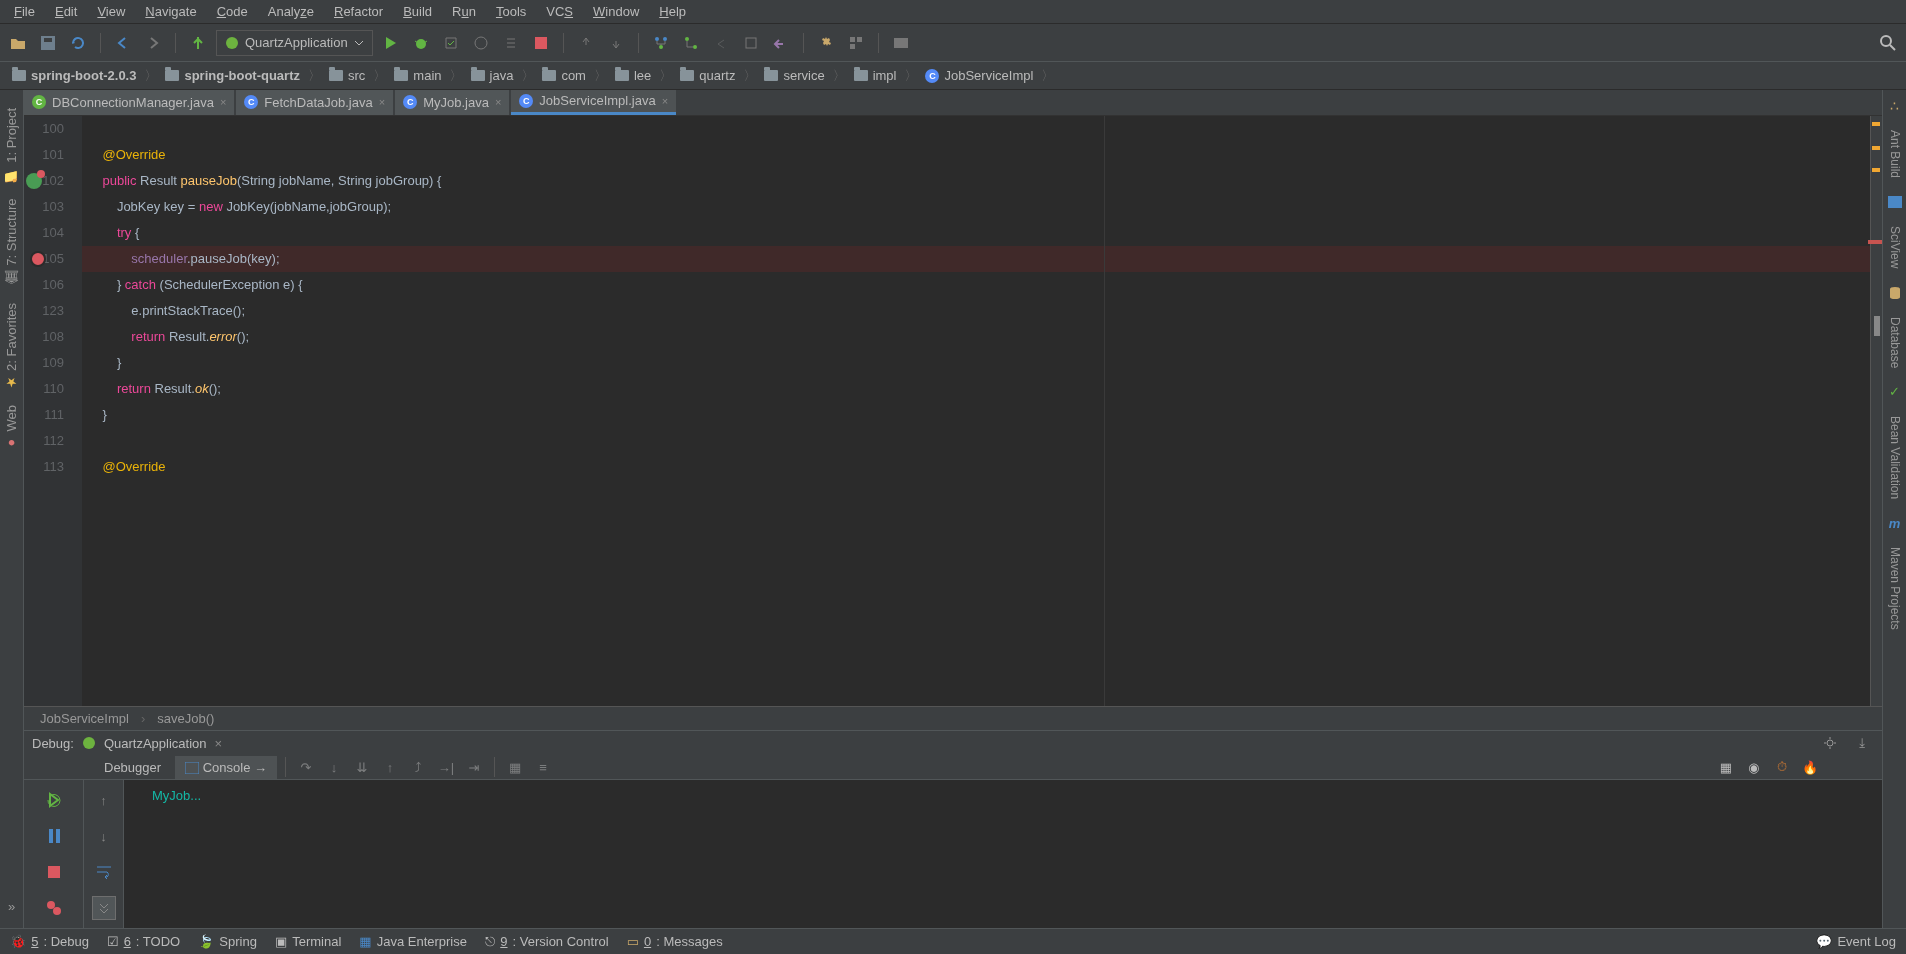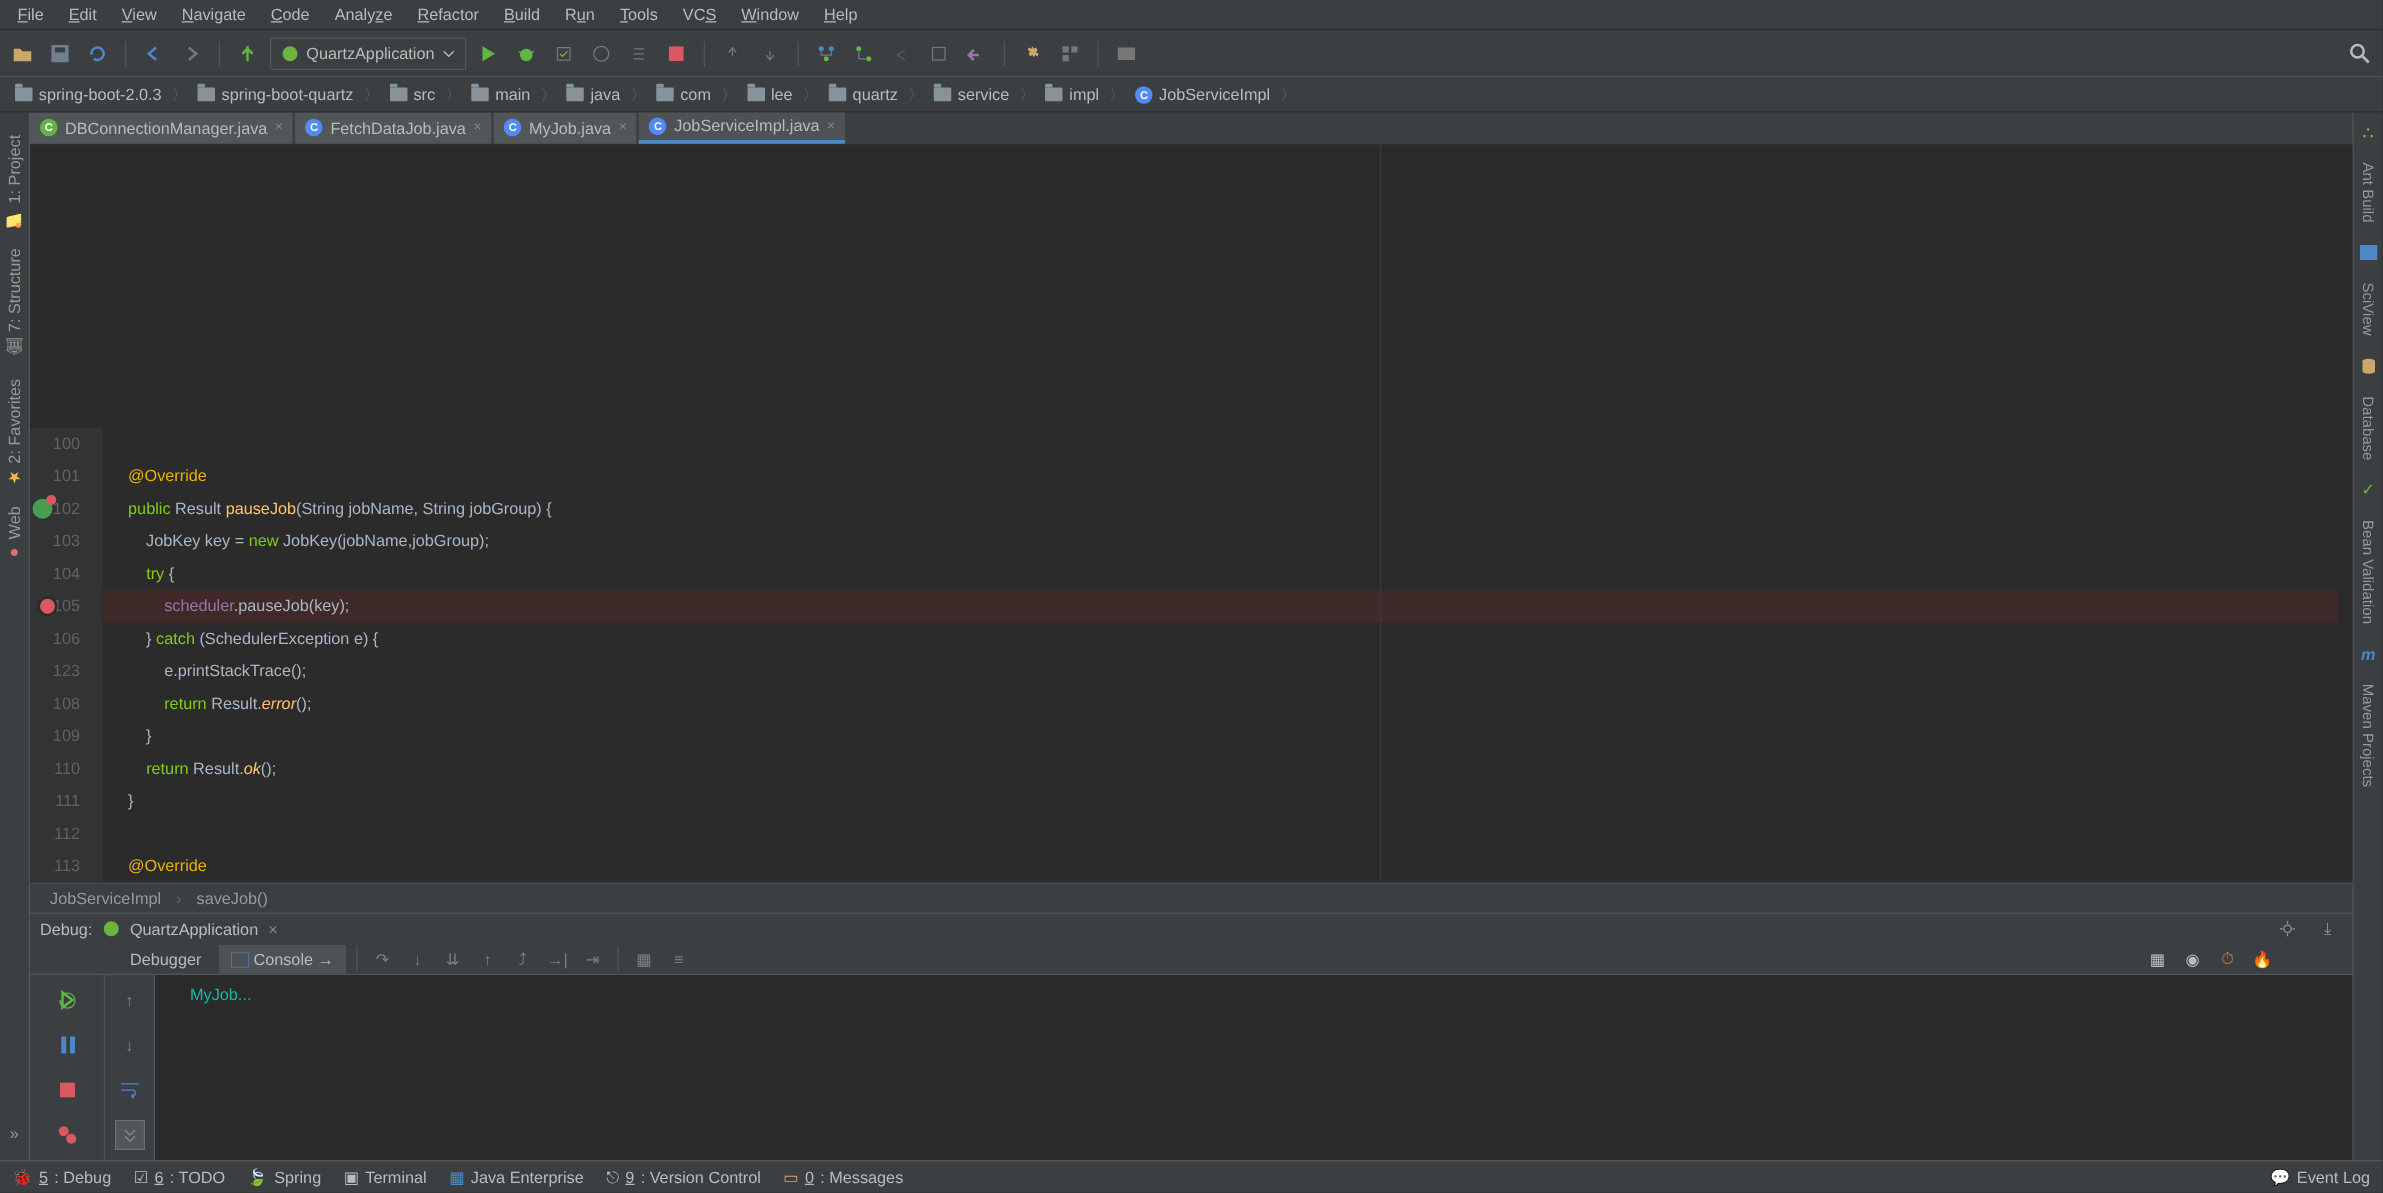--- a/index.html
+++ b/index.html
@@ -6,41 +6,41 @@
 body { background:#3c3f41; color:#bbbbbb; width:1906px; height:954px; overflow:hidden; display:flex; flex-direction:column; }
 .menubar { height:24px; background:#3c3f41; display:flex; align-items:center; padding:0 4px; border-bottom:1px solid #2b2b2b; }
 .menubar .item { padding:2px 10px; color:#bbb; cursor:pointer; }
 .menubar .item .u { text-decoration:underline; }
 .toolbar { height:38px; background:#3c3f41; display:flex; align-items:center; padding:0 6px; border-bottom:1px solid #515658; gap:6px; }
 .tbtn { width:24px; height:24px; display:flex; align-items:center; justify-content:center; cursor:pointer; }
 .tsep { width:1px; height:20px; background:#555; margin:0 4px; }
 .runcfg { display:flex; align-items:center; background:#3c3f41; border:1px solid #555; height:26px; padding:0 8px; gap:6px; }
 .breadcrumb { height:28px; background:#3c3f41; display:flex; align-items:center; padding:0 4px; border-bottom:1px solid #2b2b2b; }
 .bc { display:flex; align-items:center; padding:0 8px; gap:5px; height:24px; color:#bbb; }
-.bc.bold { font-weight:normal; }
+.bc.bold { font-weight:bold; }
 .bc-sep { color:#666; }
 .workarea { flex:1; display:flex; overflow:hidden; }
 .leftbar { width:24px; background:#3c3f41; border-right:1px solid #515658; display:flex; flex-direction:column; align-items:center; justify-content:space-around; padding:10px 0; }
 .leftbar .vtab { writing-mode:vertical-rl; transform:rotate(180deg); padding:8px 2px; color:#999; cursor:pointer; display:flex; align-items:center; gap:4px; }
 .rightbar { width:24px; background:#3c3f41; border-left:1px solid #515658; display:flex; flex-direction:column; align-items:center; padding:4px 0; gap:4px; }
 .rightbar .vtab { writing-mode:vertical-rl; padding:8px 2px; color:#999; cursor:pointer; font-size:12px; }
 .center { flex:1; display:flex; flex-direction:column; }
 .tabrow { height:26px; background:#3c3f41; display:flex; align-items:flex-end; border-bottom:1px solid #323232; }
 .tab { display:flex; align-items:center; height:25px; padding:0 8px; background:#515658; margin-right:2px; gap:6px; border-bottom:1px solid transparent; cursor:pointer; }
 .tab.active { background:#4e5254; border-bottom:3px solid #4a88c7; height:26px; }
 .tab .close { color:#888; font-size:11px; }
-.editor { flex:1; display:flex; background:#2b2b2b; font-family:"Consolas","JetBrains Mono",monospace; font-size:14px; overflow:hidden; position:relative;align-items:flex-end; }
+.editor { flex:1; display:flex; background:#2b2b2b; font-family:"Consolas","JetBrains Mono",monospace; font-size:14px; overflow:hidden; position:relative; }
 .gutter { width:58px; background:#313335; color:#606366; text-align:right; padding-right:18px; position:relative; }
 .gutter .ln { height:26px; line-height:26px; }
 .gmark { position:absolute; left:6px; display:flex; align-items:center; height:26px; }
 .code { flex:1; position:relative; }
 .cline { height:26px; line-height:26px; white-space:pre; color:#a9b7c6; padding-left:6px; }
 .cline.hl { background:#402929; }
 .kw-anno { color:#eab308; }
-.kw { color:#84cc16; }
+.kw { color:#ec4899; }
 .fn { color:#ffc66d; font-style:normal; }
 .fn-i { color:#ffc66d; font-style:italic; }
 .var { color:#9876aa; }
 .errstrip { width:12px; background:#3c3f41; border-left:1px solid #555; position:relative; }
 .errstrip .m { position:absolute; right:2px; width:8px; height:4px; }
 .navtrail { height:24px; background:#3c3f41; border-top:1px solid #555; display:flex; align-items:center; padding:0 16px; gap:12px; color:#999; }
 .debugpanel { height:198px; background:#3c3f41; border-top:1px solid #515658; display:flex; flex-direction:column; }
 .dbg-head { height:26px; display:flex; align-items:center; padding:0 8px; gap:8px; }
 .dbg-tabs { height:28px; display:flex; align-items:center; padding:0 60px 0 70px; gap:4px; border-bottom:1px solid #515658; }
 .dbgtab { padding:4px 10px; cursor:pointer;}

